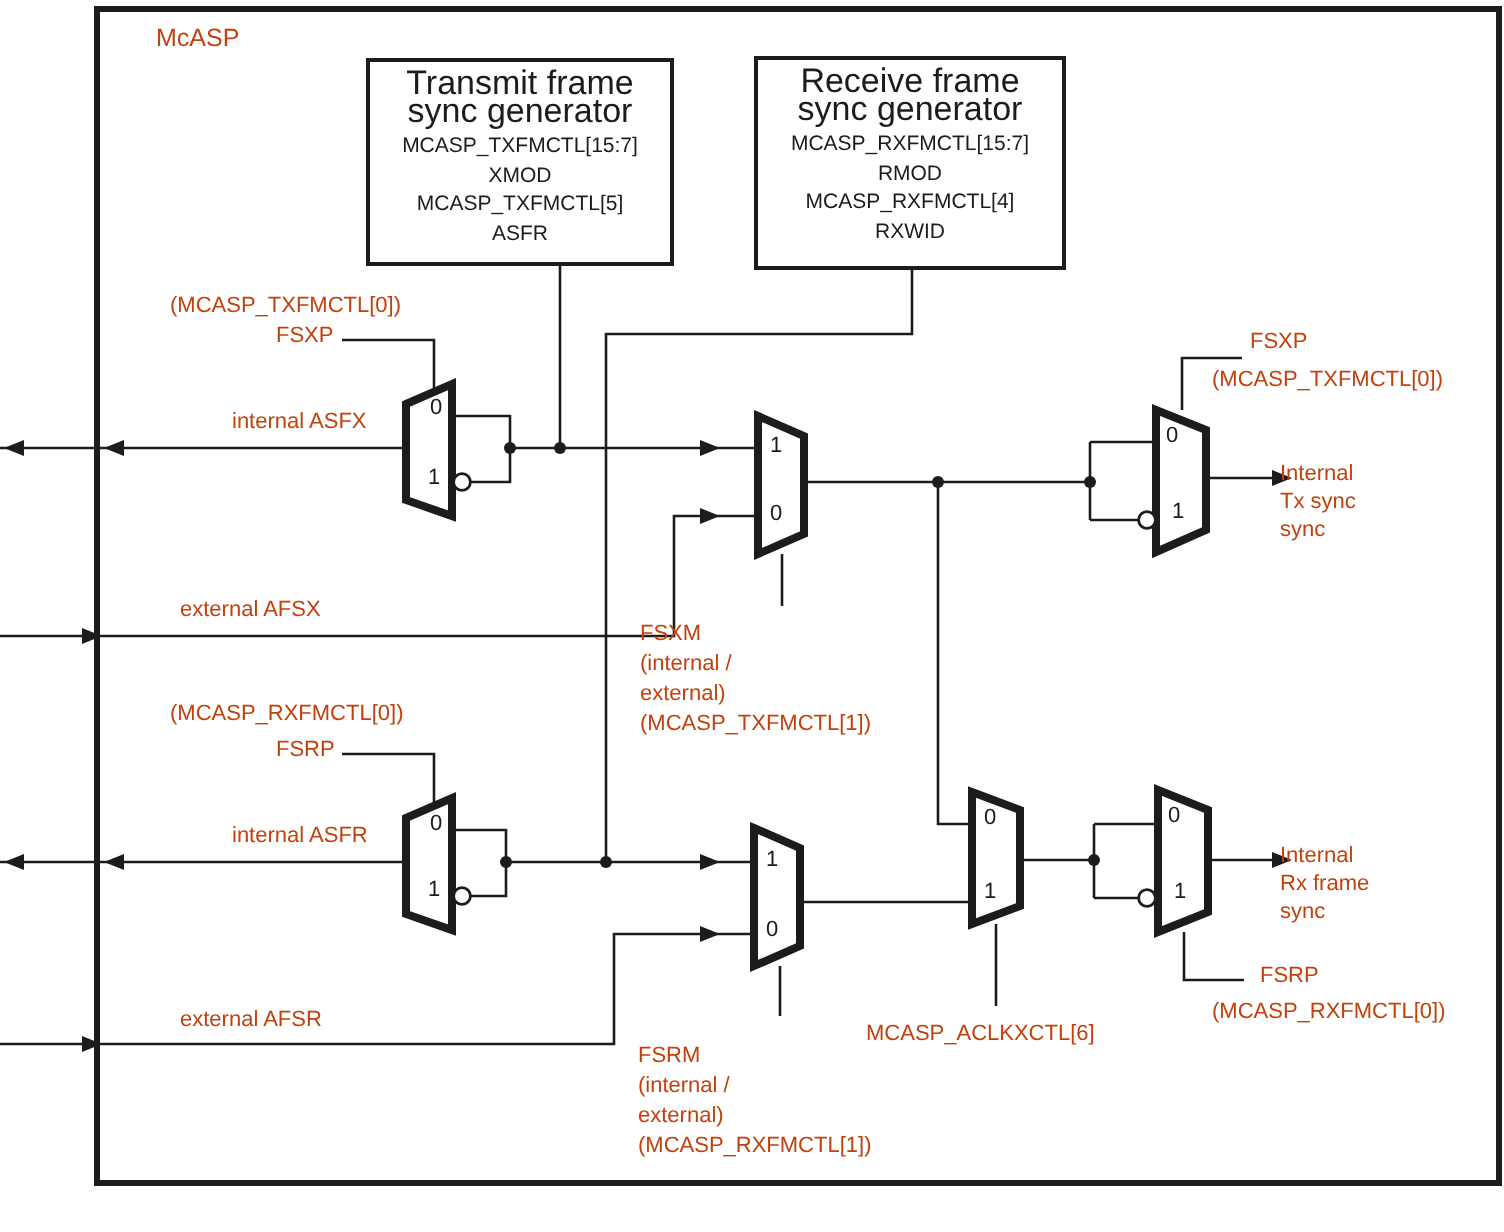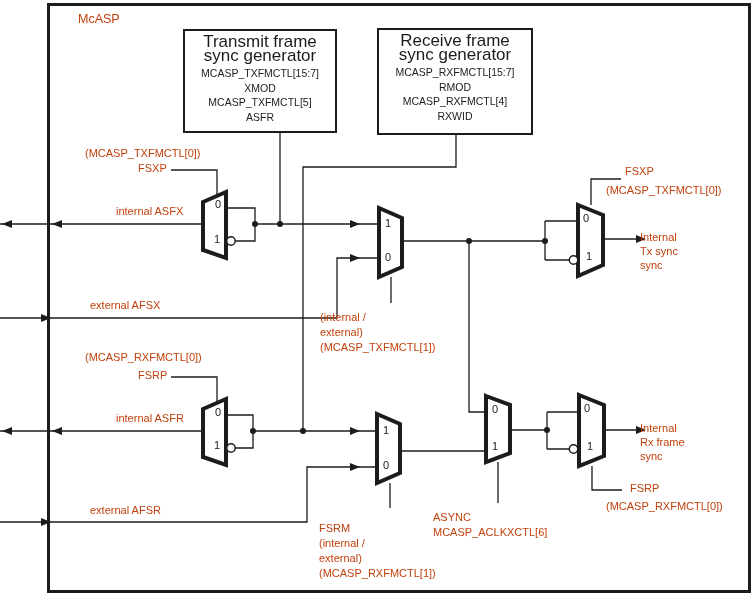--- a/index.html
+++ b/index.html
@@ -131,20 +131,21 @@
   <div class="muxdigit" style="left:583px;top:212px">0</div>
   <div class="muxdigit" style="left:586px;top:250px">1</div>
   <div class="muxdigit" style="left:584px;top:402px">0</div>
   <div class="muxdigit" style="left:587px;top:440px">1</div>
 
   <div class="lbl" style="left:85px;top:147px">(MCASP_TXFMCTL[0])</div>
   <div class="lbl" style="left:138px;top:162px">FSXP</div>
   <div class="lbl" style="left:116px;top:205px">internal ASFX</div>
   <div class="lbl" style="left:90px;top:299px">external AFSX</div>
   <div class="lbl lbl-c" style="left:320px;top:310px;width:142px;line-height:15px">
+    <div>FSXM</div>
     <div>(internal /</div>
     <div>external)</div>
     <div>(MCASP_TXFMCTL[1])</div>
   </div>
   <div class="lbl" style="left:625px;top:165px">FSXP</div>
   <div class="lbl" style="left:606px;top:184px">(MCASP_TXFMCTL[0])</div>
   <div class="lbl lbl-c" style="left:640px;top:230px;width:70px;line-height:14px">
     <div>Internal</div>
     <div>Tx sync</div>
     <div>sync</div>
@@ -154,21 +155,20 @@
   <div class="lbl" style="left:138px;top:369px">FSRP</div>
   <div class="lbl" style="left:116px;top:412px">internal ASFR</div>
   <div class="lbl" style="left:90px;top:504px">external AFSR</div>
   <div class="lbl lbl-c" style="left:319px;top:521px;width:142px;line-height:15px">
     <div>FSRM</div>
     <div>(internal /</div>
     <div>external)</div>
     <div>(MCASP_RXFMCTL[1])</div>
   </div>
   <div class="lbl lbl-c" style="left:433px;top:510px;width:140px;line-height:15px">
-    <div>ASYNC</div>
     <div>MCASP_ACLKXCTL[6]</div>
   </div>
   <div class="lbl" style="left:630px;top:482px">FSRP</div>
   <div class="lbl" style="left:606px;top:500px">(MCASP_RXFMCTL[0])</div>
   <div class="lbl lbl-c" style="left:640px;top:421px;width:70px;line-height:14px">
     <div>Internal</div>
     <div>Rx frame</div>
     <div>sync</div>
   </div>
 

